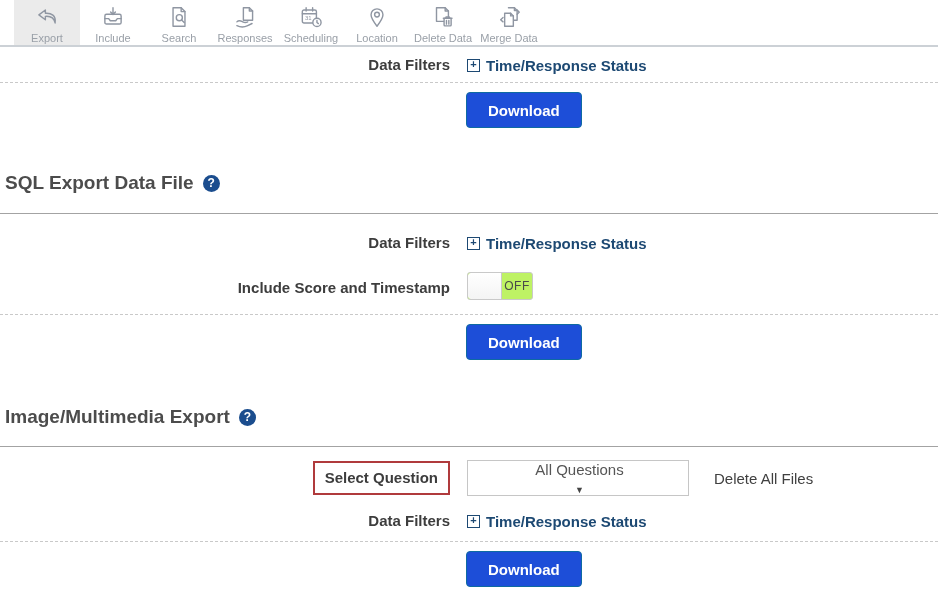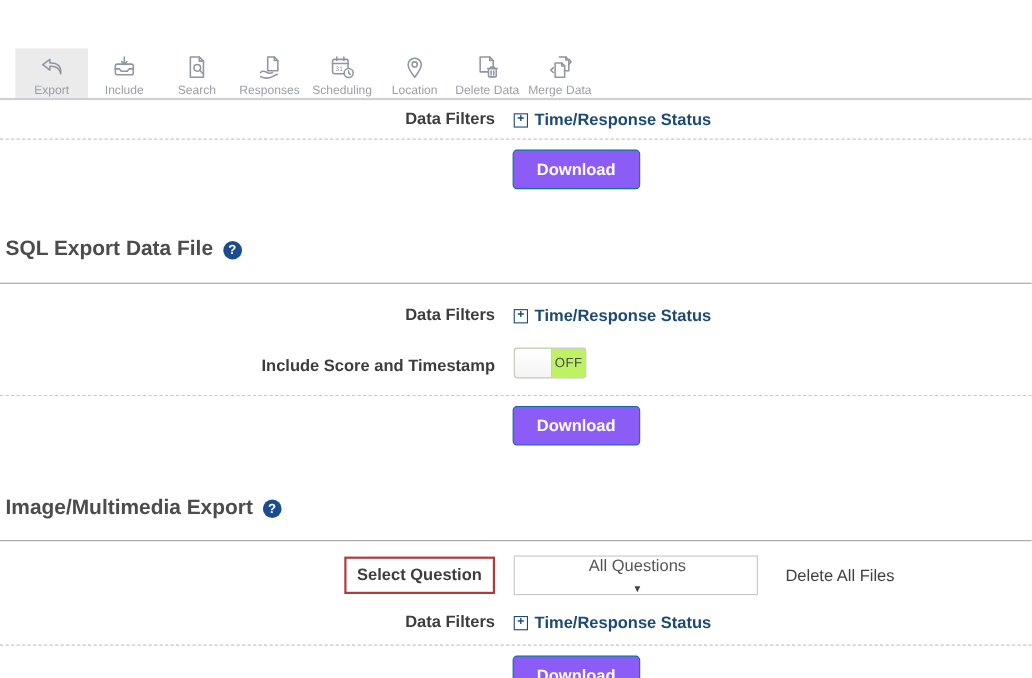--- a/index.html
+++ b/index.html
@@ -6,21 +6,20 @@
   html, body { width: 938px; background: #ffffff; font-family: "Liberation Sans", sans-serif; }
 
   
   .toolbar {
     display: flex;
     align-items: stretch;
     padding-left: 14px;
     height: 47px;
     border-bottom: 2px solid #ccd1d6;
     background: #ffffff;
-    margin-top: 44px;
   }
   .tb-item {
     width: 66px;
     display: flex;
     flex-direction: column;
     align-items: center;
     justify-content: flex-start;
     padding-top: 3px;
     cursor: pointer;
   }
@@ -60,21 +59,21 @@
     display: inline-flex; align-items: center; justify-content: center;
     font-size: 11px; font-weight: 700; line-height: 1;
   }
   .plusbox::before { content: "+"; margin-top: -1px; }
 
   .dashed { border-top: 1px dashed #c9c9c9; }
   .solid  { border-top: 1px solid #a3a3a3; }
 
   .btn-row { padding-left: 466px; }
   .download {
-    background: #8b5cf6;
+    background: #1d4ed8;
     color: #ffffff;
     border: 1px solid #0e6aa2;
     border-radius: 4px;
     font-family: "Liberation Sans", sans-serif;
     font-size: 15px;
     font-weight: 700;
     padding: 8px 21px;
     height: 36px;
     cursor: pointer;
   }

